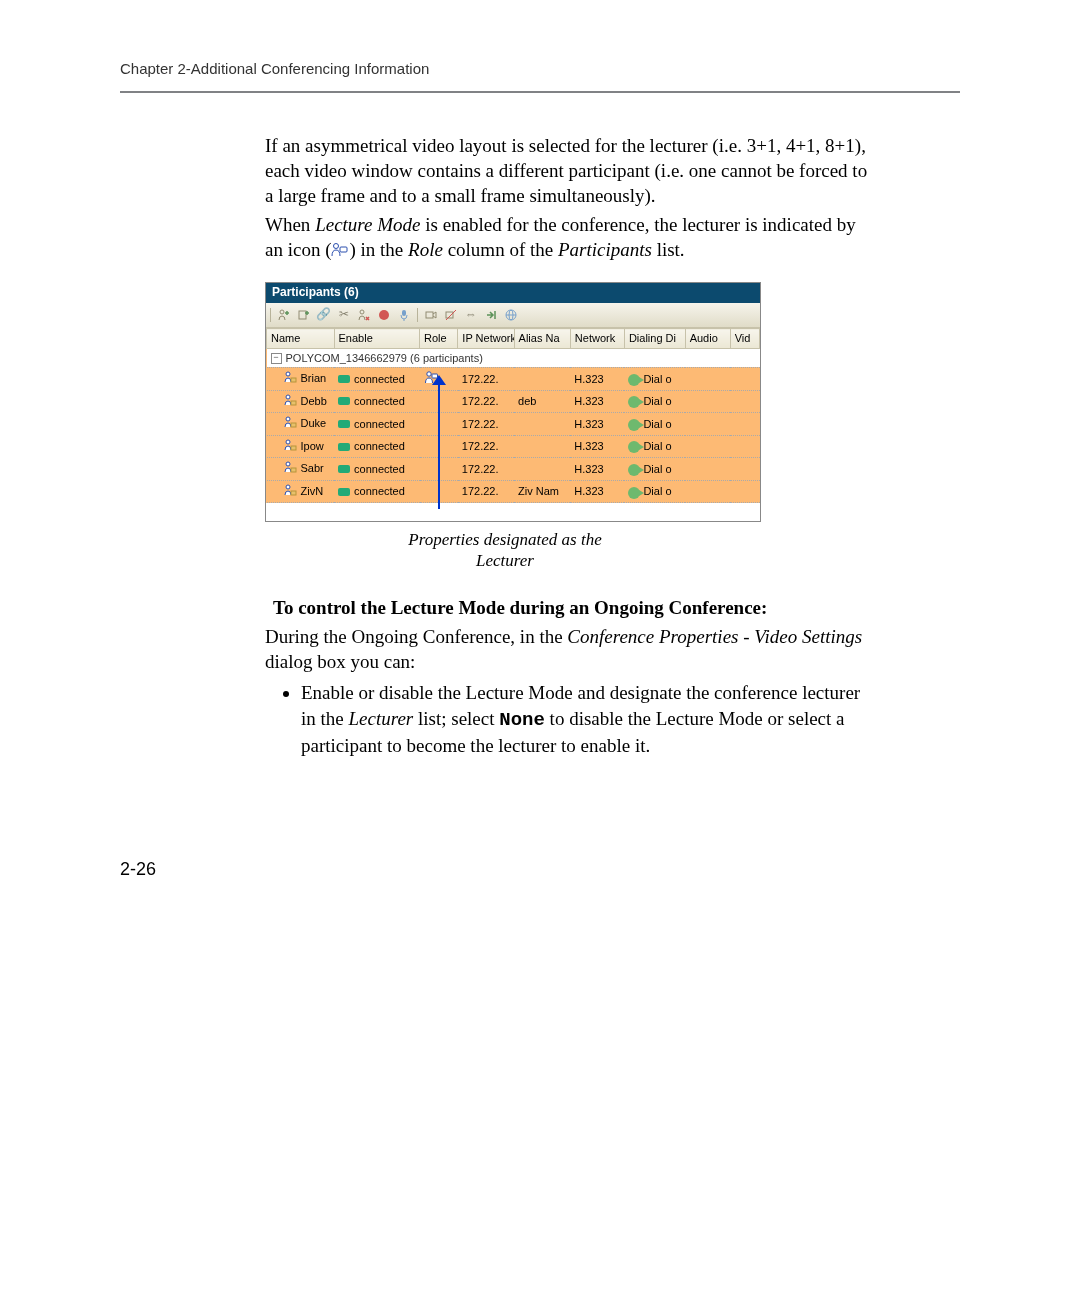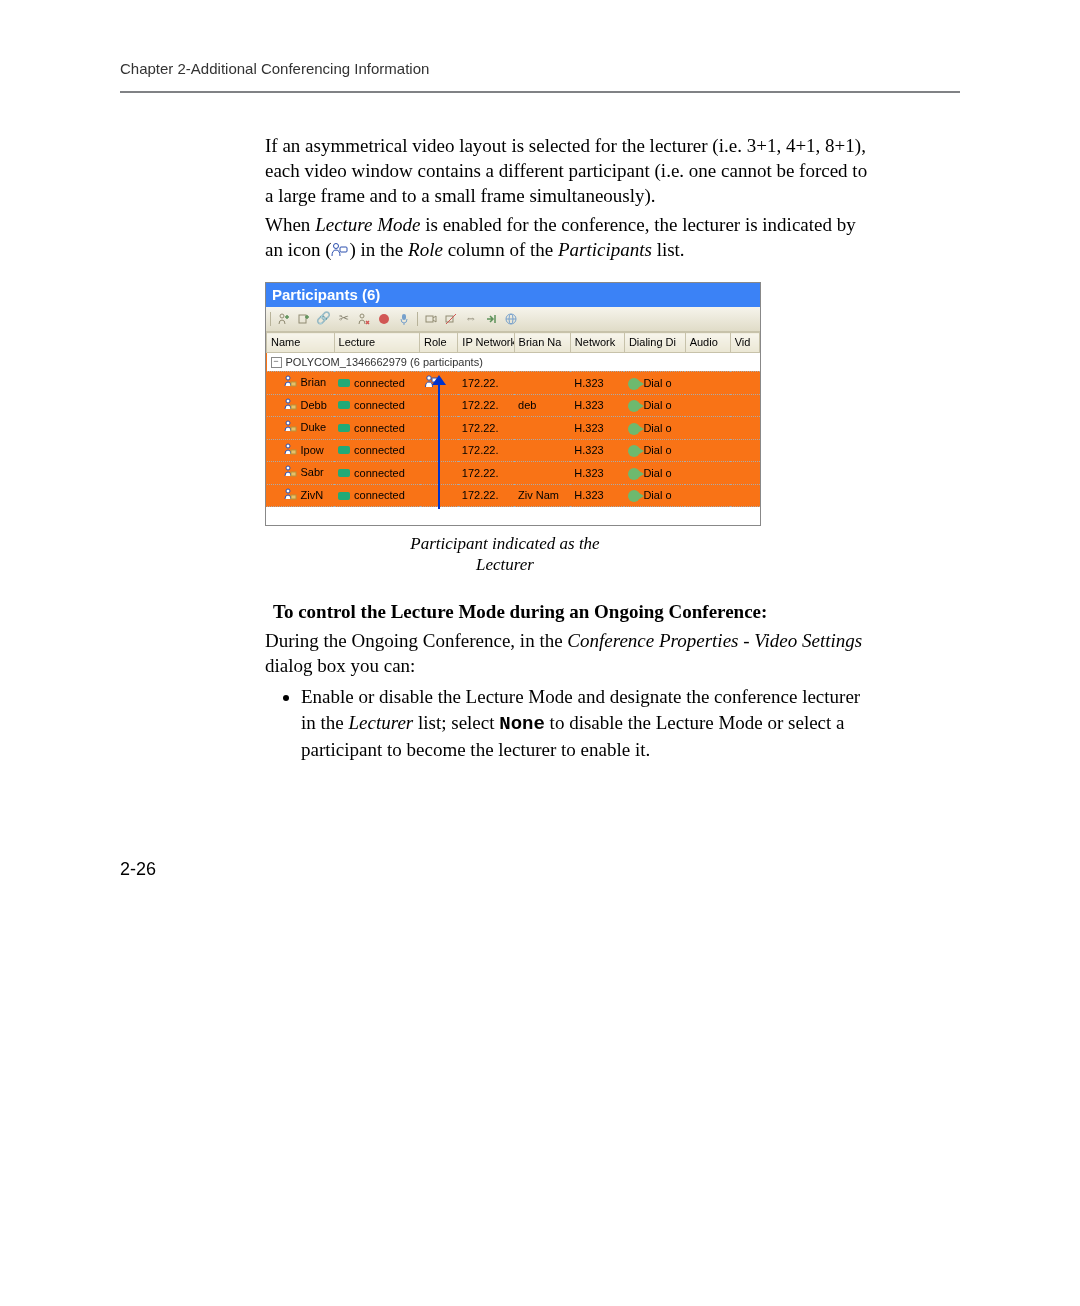--- a/index.html
+++ b/index.html
@@ -45,23 +45,23 @@
     width: 494px;
     border: 1px solid #888;
     font-family: Verdana, Geneva, Tahoma, sans-serif;
     font-size: 11px;
     color: #000;
     background: #ece9d8;
     position: relative;
     overflow: hidden;
   }
   .ss-title {
-    background: #3b82f6;
+    background: #0c4a6e;
     color: #fff;
-    font-size: 15px;
+    font-size: 12px;
     font-weight: bold;
     padding: 2px 6px;
   }
   .ss-toolbar {
     display: flex;
     align-items: center;
     gap: 6px;
     padding: 2px 4px;
     height: 20px;
     background: linear-gradient(#f6f4ec, #e0dcc8);
@@ -76,21 +76,21 @@
     width: 14px; height: 14px;
     display: inline-flex; align-items: center; justify-content: center;
     font-size: 12px; color: #6b6652;
     opacity: 0.8;
   }
 
   .ss-table {
     width: 100%;
     border-collapse: collapse;
     table-layout: fixed;
-    background: #f97316;
+    background: #fdba74;
   }
   .ss-table th {
     background: linear-gradient(#f7f5ec, #ebe7d4);
     border: 1px solid #c7c2aa;
     text-align: left;
     padding: 2px 4px;
     font-weight: normal;
     font-size: 11px;
     white-space: nowrap;
     overflow: hidden;
@@ -300,24 +300,24 @@
           <col style="width:50px">
           <col style="width:50px">
           <col style="width:48px">
           <col style="width:54px">
           <col style="width:40px">
           <col style="width:26px">
         </colgroup>
         <thead>
           <tr>
             <th>Name</th>
-            <th>Lecture</th>
+            <th>Enable</th>
             <th>Role</th>
             <th>IP Network</th>
-            <th>Brian Na</th>
+            <th>Alias Na</th>
             <th>Network</th>
             <th>Dialing Di</th>
             <th>Audio</th>
             <th>Vid</th>
           </tr>
         </thead>
         <tbody id="ss-body">
             <tr class="ss-group-row">
               <td colspan="9"><span class="minus-box">−</span>POLYCOM_1346662979 (6 participants)</td>
             </tr>
@@ -425,21 +425,21 @@
       </table>
       <div class="ss-bottom"></div>
 
       <svg class="arrow-svg" width="20" height="144">
         <path d="M10 10 L3 20 L17 20 Z" fill="#0033cc"></path>
         <line x1="10" y1="20" x2="10" y2="144" stroke="#0033cc" stroke-width="2"></line>
       </svg>
     </div>
 
     <div class="caption">
-      <span>Participant indicated as the</span><br>
+      <span>Properties designated as the</span><br>
       <span>Lecturer</span>
     </div>
 
     <div class="subhead">To control the Lecture Mode during an Ongoing Conference:</div>
 
     <p>
       <span>During the Ongoing Conference, in the </span><span class="italic">Conference Properties - Video Settings</span><span> dialog box you can:</span>
     </p>
 
     <ul class="bullets">

